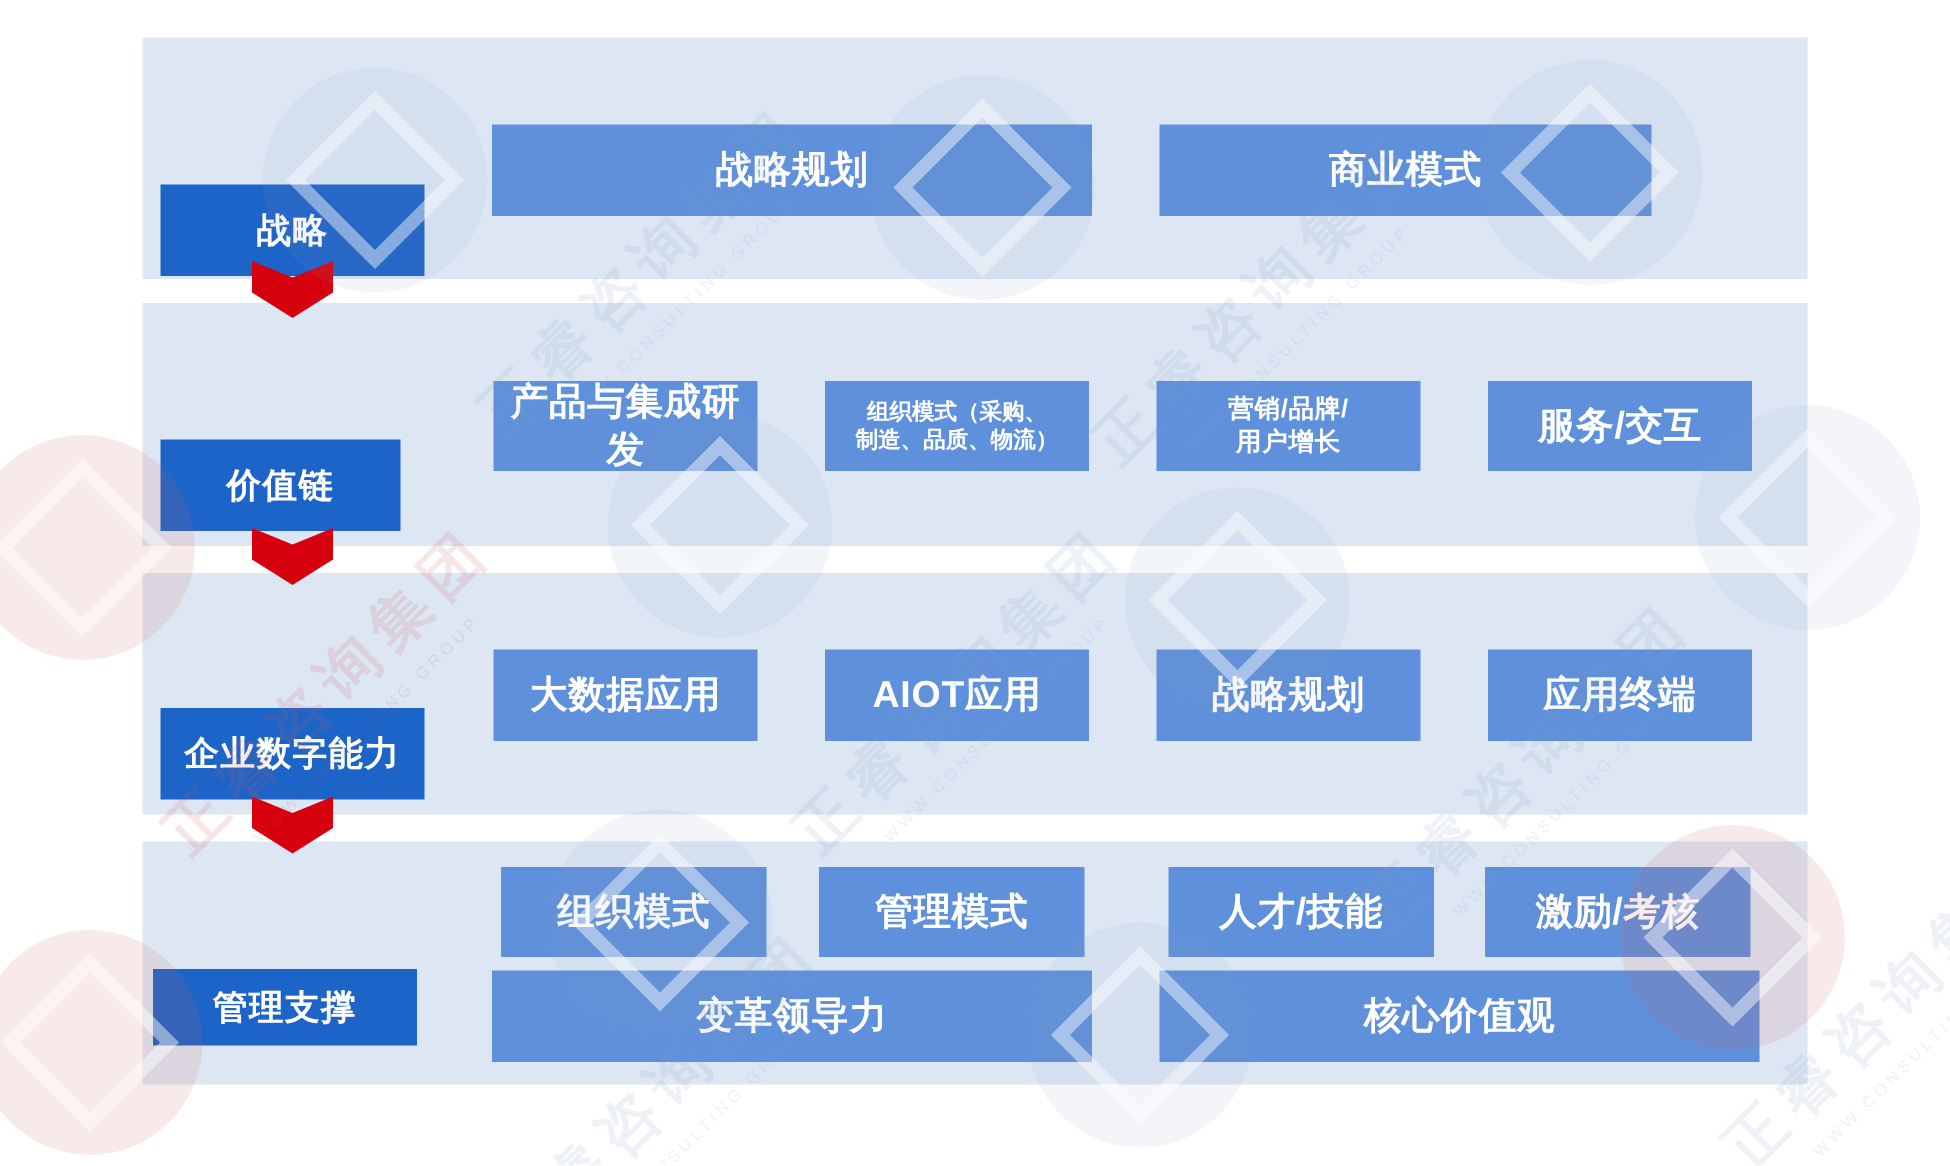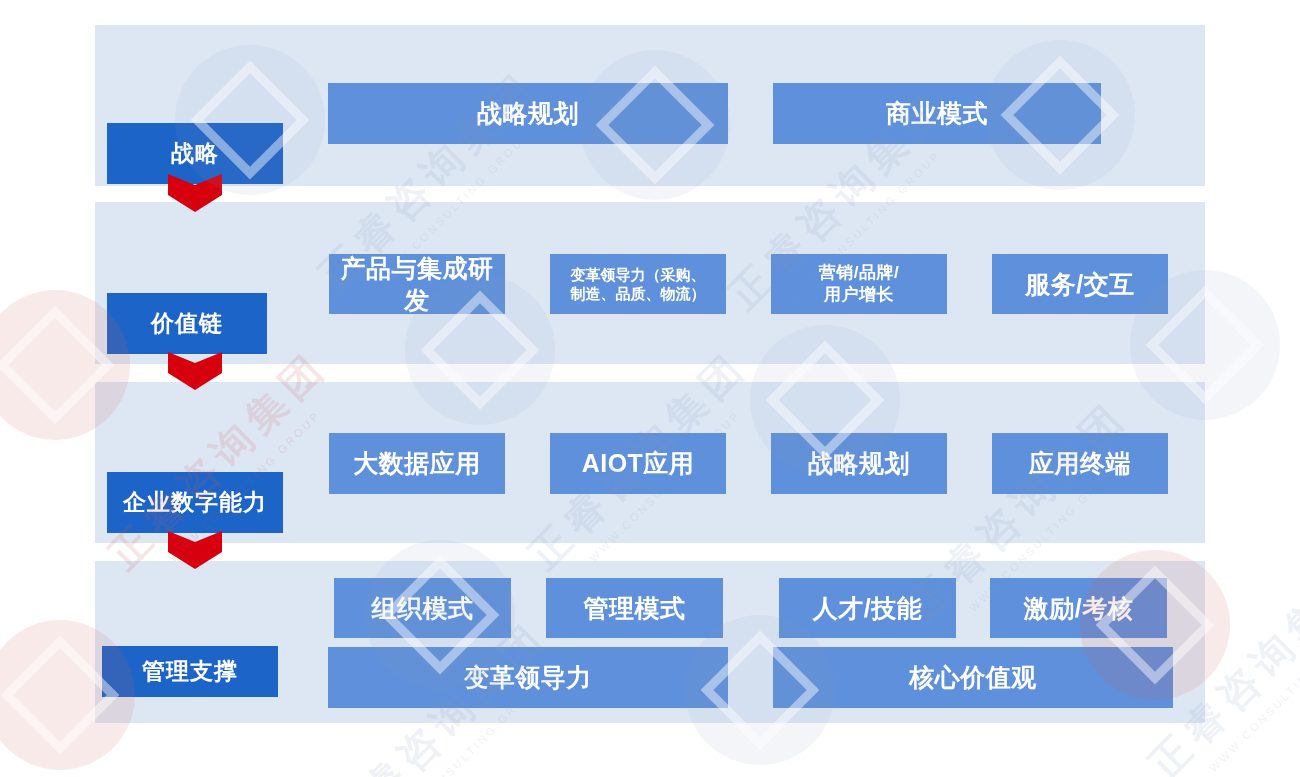--- a/index.html
+++ b/index.html
@@ -52,21 +52,21 @@
   <div class="box" style="left:773px;top:83px;width:328px;height:61px">商业模式</div>
 
   <div class="arrow" style="top:174px">
     <svg width="54" height="40" viewBox="0 0 54 40">
         <polygon points="0,0 27,11 54,0 54,21 27,38 0,21" fill="#D7000F"></polygon>
       </svg>
   </div>
 
   <div class="label-box" style="left:107px;top:253px;width:160px;height:61px">价值链</div>
   <div class="box" style="left:329px;top:254px;width:176px;height:60px">产品与集成研发</div>
-  <div class="box small" style="left:550px;top:254px;width:176px;height:60px">变革领导力（采购、
+  <div class="box small" style="left:550px;top:254px;width:176px;height:60px">组织模式（采购、
 制造、品质、物流）</div>
   <div class="box twoline" style="left:771px;top:254px;width:176px;height:60px">营销/品牌/
 用户增长</div>
   <div class="box" style="left:992px;top:254px;width:176px;height:60px">服务/交互</div>
 
   <div class="arrow" style="top:352px">
     <svg width="54" height="40" viewBox="0 0 54 40">
         <polygon points="0,0 27,11 54,0 54,21 27,38 0,21" fill="#D7000F"></polygon>
       </svg>
   </div>

